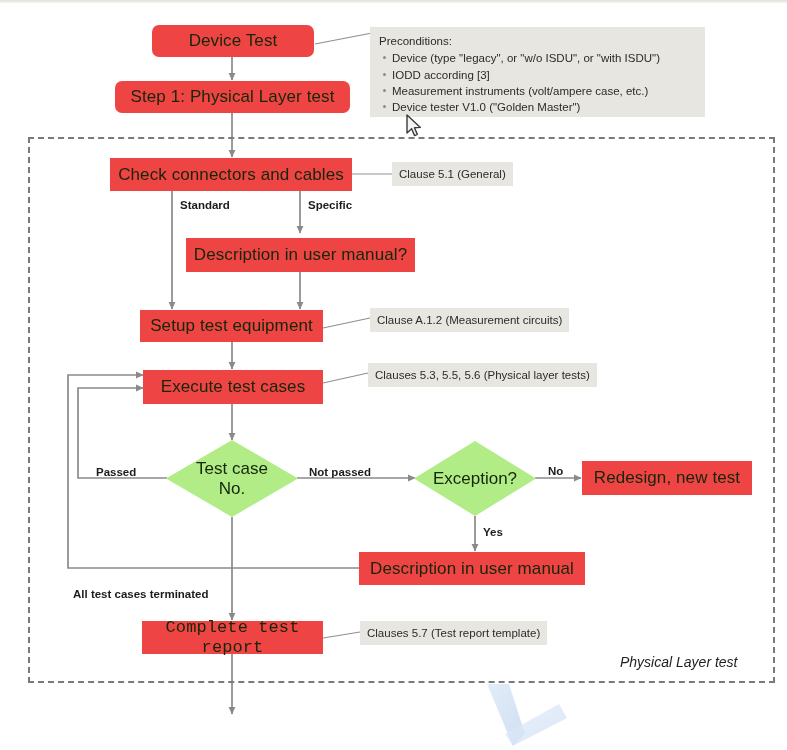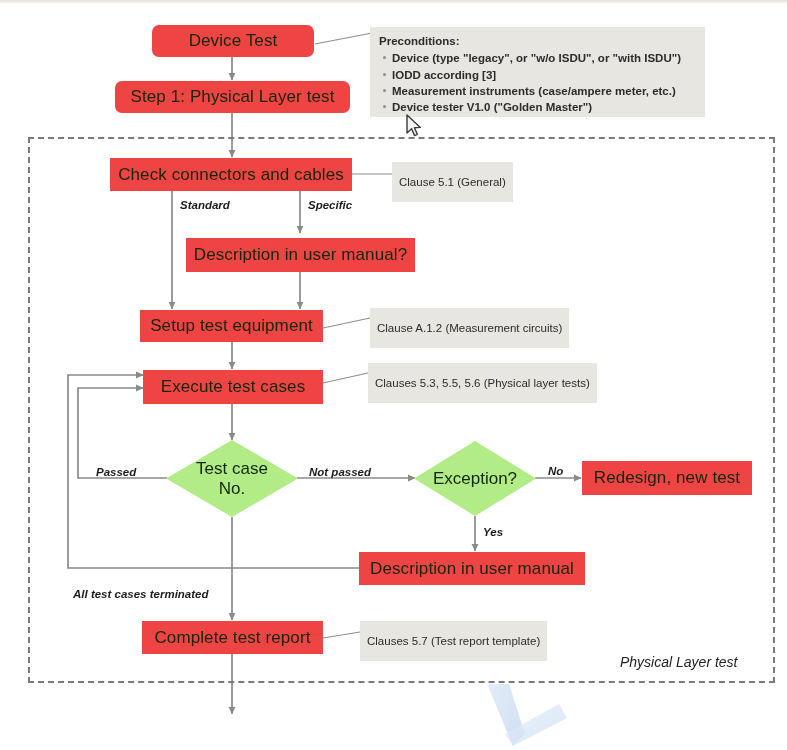--- a/index.html
+++ b/index.html
@@ -45,49 +45,47 @@
     text-align:center;
     font-size:17px;color:#14270a;line-height:1.15;
   }
 
   
   .note{
     position:absolute;
     background:#e8e6e1;
     color:#2b2b2b;
     font-size:11.5px;
-    padding:20px 7px;
+    padding:12px 7px;
     box-sizing:border-box;
     display:flex;align-items:center;
     line-height:1.25;
     z-index:3;
     white-space:nowrap;
   }
   .note.multi{
     display:block;
     white-space:normal;
     padding:6px 9px 20px 9px;
     line-height:1.42;
-    font-weight:bold;
   }
   .note.multi .nhead{margin:0 0 1px 0;}
   .note.multi ul{margin:0;padding:0 0 0 13px;list-style:none;}
   .note.multi li{position:relative;margin:0;}
   .note.multi li:before{
     content:"";
     position:absolute;left:-9px;top:6px;
     width:3px;height:3px;border-radius:50%;
     background:#8d8d8d;
   }
 
   
   .elabel{
     position:absolute;
     font-size:11.5px;
-    font-style:italic;
     font-weight:bold;
     color:#1c1c1c;
     white-space:nowrap;
     z-index:4;
   }
   .zone-label{
     position:absolute;
     font-size:14px;
     font-style:italic;
     color:#1f1f1f;
@@ -227,31 +225,31 @@
   </div>
 
   <div class="node" style="left:582px;top:461px;width:170px;height:34px;">
     <span>Redesign, new test</span>
   </div>
 
   <div class="node" style="left:359px;top:552px;width:226px;height:33px;">
     <span>Description in user manual</span>
   </div>
 
-  <div class="node" style="left:142px;top:621px;width:181px;height:33px;">
+  <div class="node" style="left:142px;top:621px;width:181px;height:33px;font-family:Liberation Mono, monospace;">
     <span>Complete test report</span>
   </div>
 
 
   <div class="note multi" style="left:370px;top:27px;width:335px;height:90px;">
     <div class="nhead">Preconditions:</div>
     <ul>
       <li>Device (type "legacy", or "w/o ISDU", or "with ISDU")</li>
       <li>IODD according [3]</li>
-      <li>Measurement instruments (case/ampere meter, etc.)</li>
+      <li>Measurement instruments (volt/ampere case, etc.)</li>
       <li>Device tester V1.0 ("Golden Master")</li>
     </ul>
   </div>
 
   <div class="note" style="left:392px;top:162px;height:23px;">
     <span>Clause 5.1 (General)</span>
   </div>
 
   <div class="note" style="left:370px;top:308px;height:23px;">
     <span>Clause A.1.2 (Measurement circuits)</span>

